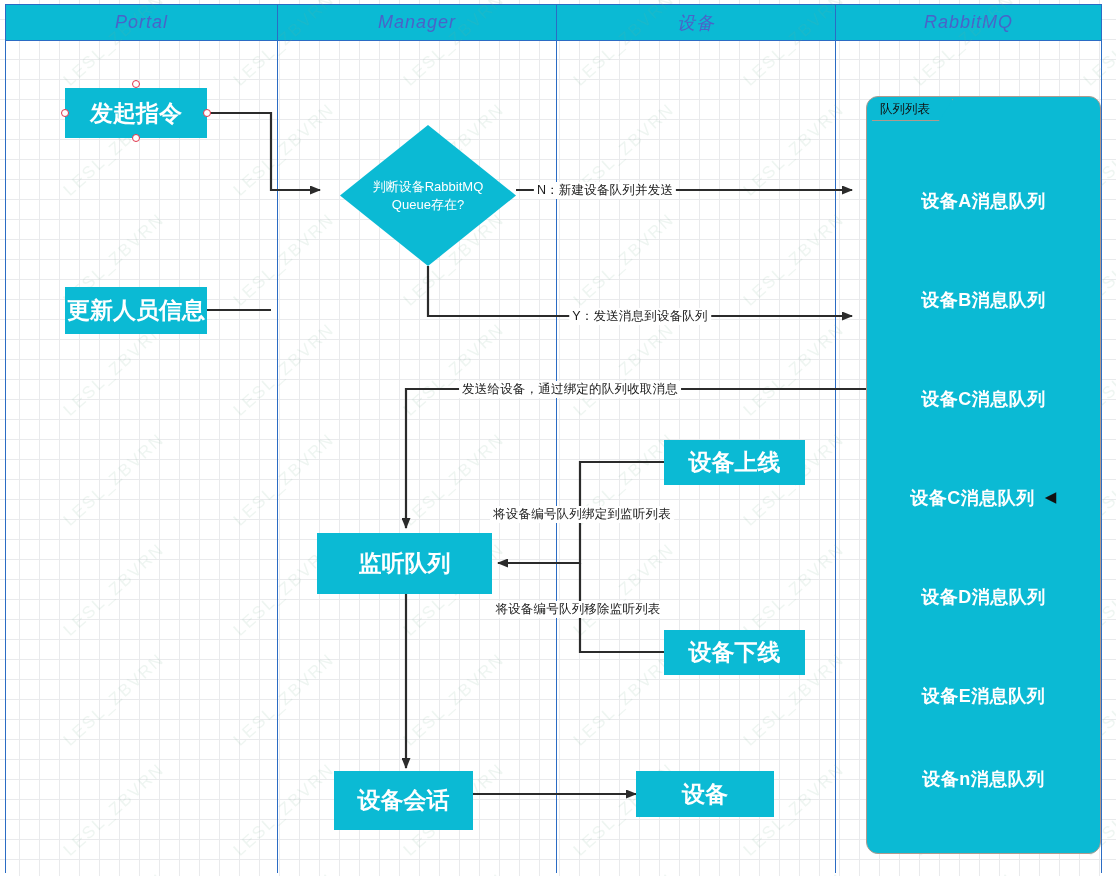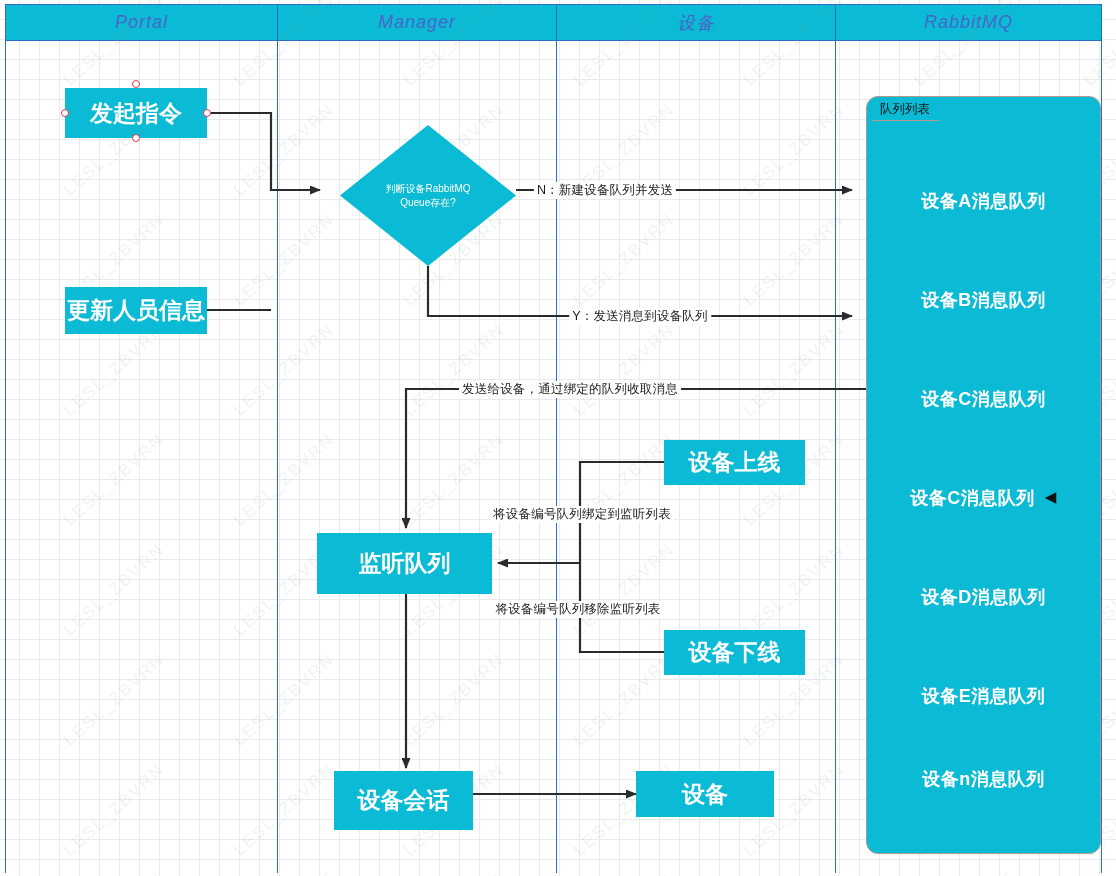--- a/index.html
+++ b/index.html
@@ -91,21 +91,21 @@
     position: absolute;
     inset: 0;
   }
   .diamond-label {
     position: absolute;
     inset: 0;
     display: flex;
     align-items: center;
     justify-content: center;
     color: #ffffff;
-    font-size: 10px;
+    font-size: 13px;
     line-height: 1.35;
     text-align: center;
     pointer-events: none;
   }
   
   .handle {
     position: absolute;
     width: 8px; height: 8px;
     border-radius: 50%;
     background: #ffffff;

